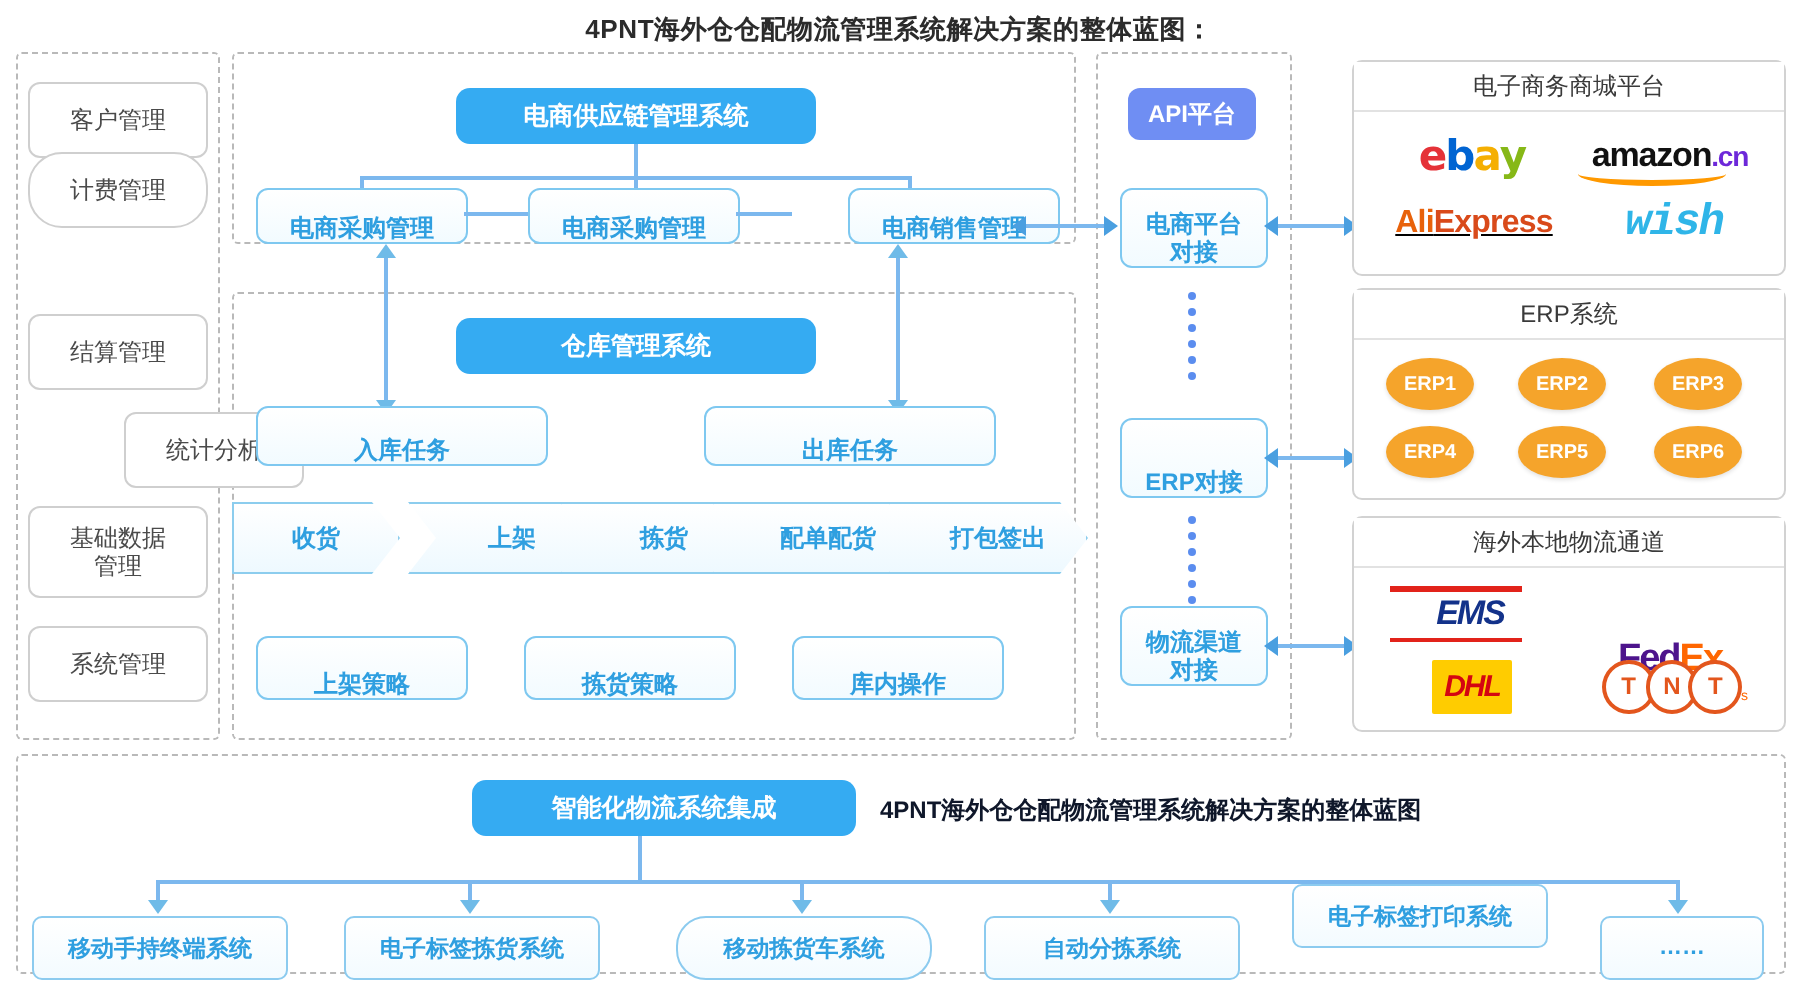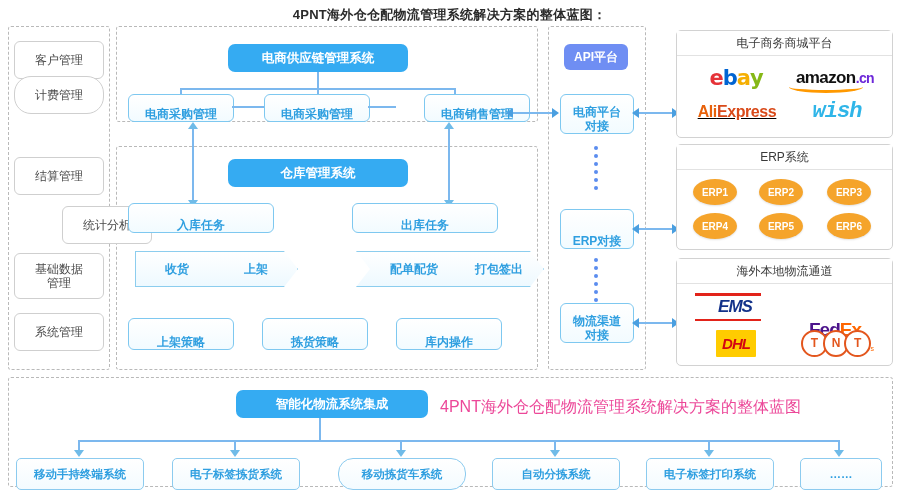--- a/index.html
+++ b/index.html
@@ -139,21 +139,21 @@
   .ln.blue{background:#7cb8ee;}
 
   .arrow{position:absolute;width:0;height:0;}
   .ar-left{border-top:5px solid transparent;border-bottom:5px solid transparent;border-right:7px solid #4a9fe0;}
   .ar-right{border-top:5px solid transparent;border-bottom:5px solid transparent;border-left:7px solid #4a9fe0;}
   .ar-up{border-left:5px solid transparent;border-right:5px solid transparent;border-bottom:7px solid #6fbbe8;}
   .ar-down{border-left:5px solid transparent;border-right:5px solid transparent;border-top:7px solid #6fbbe8;}
 
   
   .bottom-note{
-    position:absolute;font-size:16px;color:#ec4899;font-weight:normal;white-space:nowrap;
+    position:absolute;font-size:12px;color:#0f172a;font-weight:bold;white-space:nowrap;
   }
   .bot-btn{
     position:absolute;height:30px;border:1px solid #8ccbef;border-radius:5px;
     background:linear-gradient(180deg,#ffffff 0%,#f3fbff 100%);
     color:#2f9fe0;font-size:11.5px;font-weight:bold;
     display:flex;align-items:center;justify-content:center;
   }
 </style>
 </head>
 <body>
@@ -225,25 +225,28 @@
     <span>仓库管理系统</span>
   </div>
 
   <div class="blue-box" style="left:128px;top:203px;width:144px;height:28px;">
     <span>入库任务</span>
   </div>
   <div class="blue-box" style="left:352px;top:203px;width:144px;height:28px;">
     <span>出库任务</span>
   </div>
 
-  <div class="chev first" style="left:135px;top:251px;width:82px;">
+  <div class="chev first" style="left:116px;top:251px;width:82px;">
     <span>收货</span>
   </div>
   <div class="chev" style="left:204px;top:251px;width:82px;">
     <span>上架</span>
+  </div>
+  <div class="chev" style="left:280px;top:251px;width:82px;">
+    <span>拣货</span>
   </div>
   <div class="chev" style="left:356px;top:251px;width:94px;">
     <span>配单配货</span>
   </div>
   <div class="chev" style="left:444px;top:251px;width:88px;">
     <span>打包签出</span>
   </div>
 
   <div class="blue-box" style="left:128px;top:318px;width:104px;height:30px;">
     <span>上架策略</span>
@@ -401,20 +404,20 @@
     </div>
   <div class="bot-btn" style="left:172px;top:458px;width:126px;">
     <span>电子标签拣货系统</span>
     </div>
   <div class="bot-btn" style="left:338px;top:458px;width:126px;border-radius:15px;">
     <span>移动拣货车系统</span>
     </div>
   <div class="bot-btn" style="left:492px;top:458px;width:126px;">
     <span>自动分拣系统</span>
     </div>
-  <div class="bot-btn" style="left:646px;top:458px;width:126px;justify-content:center;">
+  <div class="bot-btn" style="left:646px;top:442px;width:126px;justify-content:center;">
     <span>电子标签打印系统</span>
     </div>
   <div class="bot-btn" style="left:800px;top:458px;width:80px;">
     <span>……</span>
     </div>
 
 </div>
 
 </body></html>

